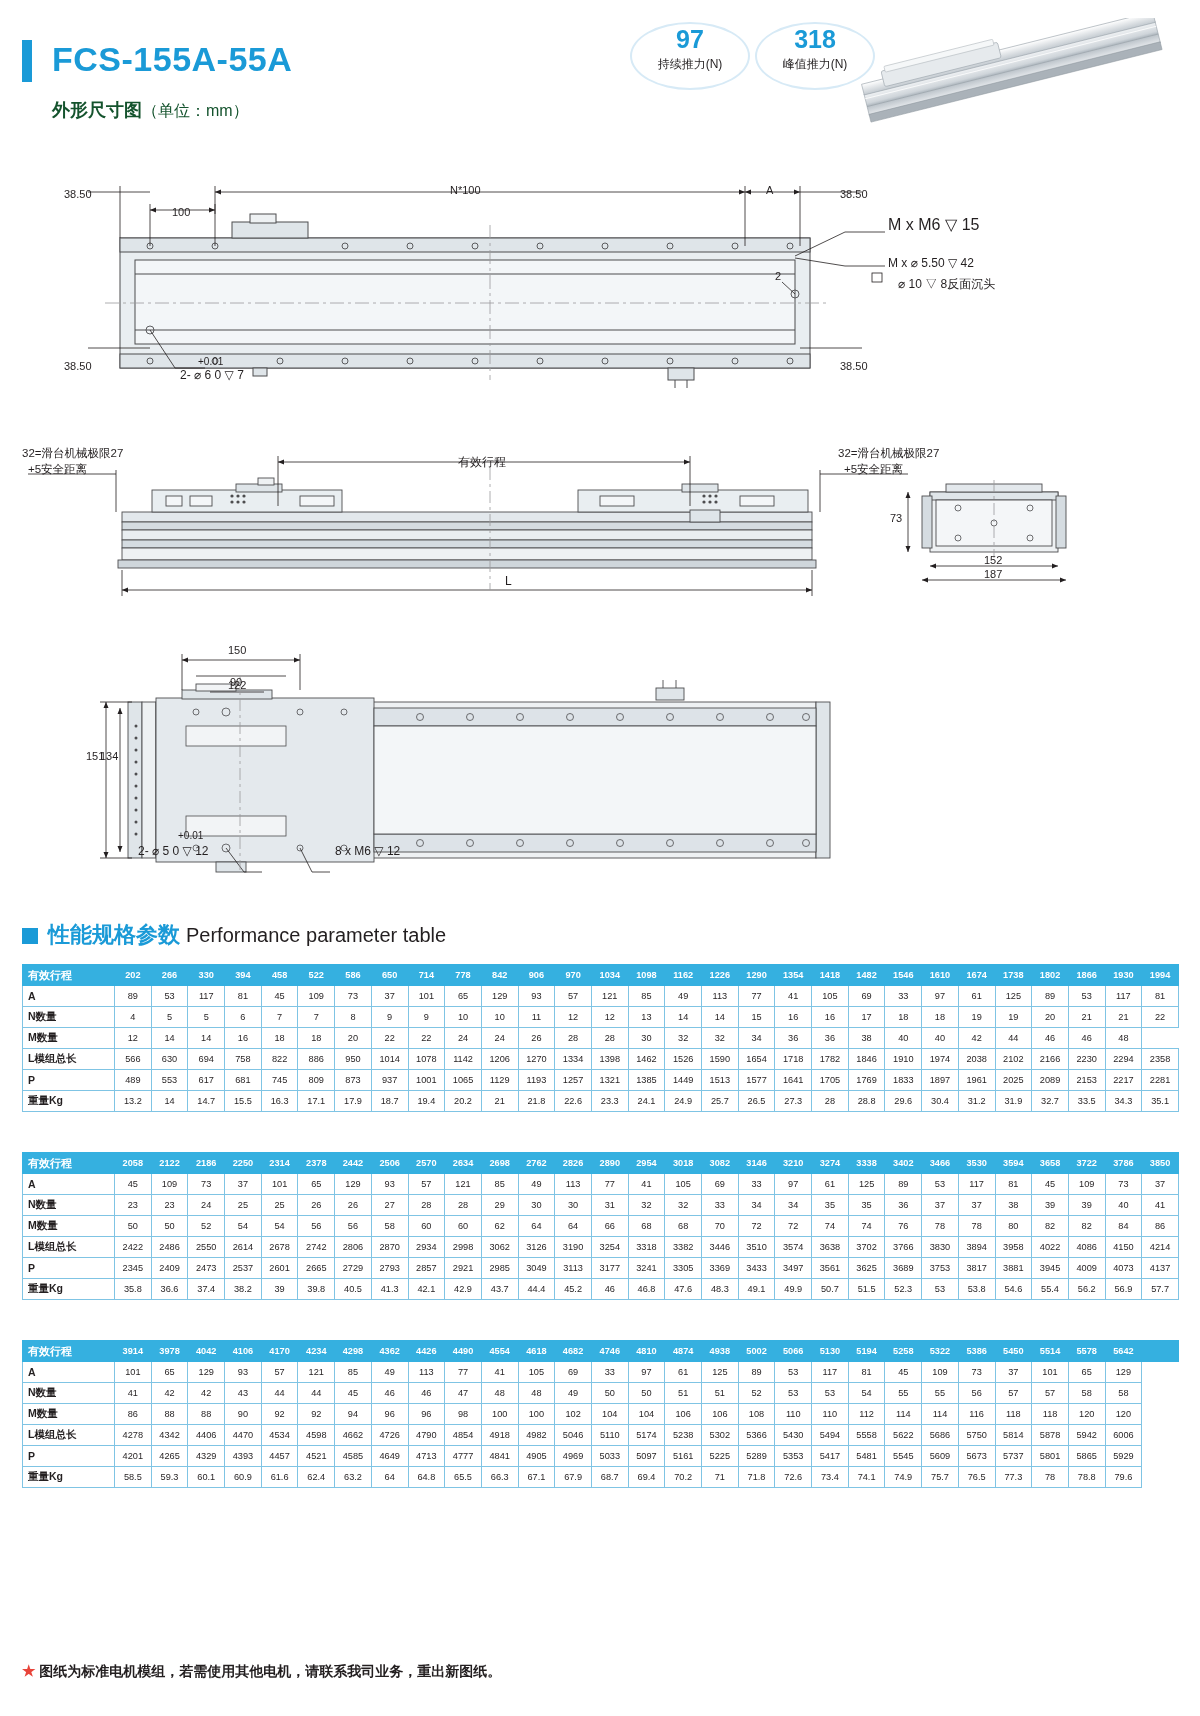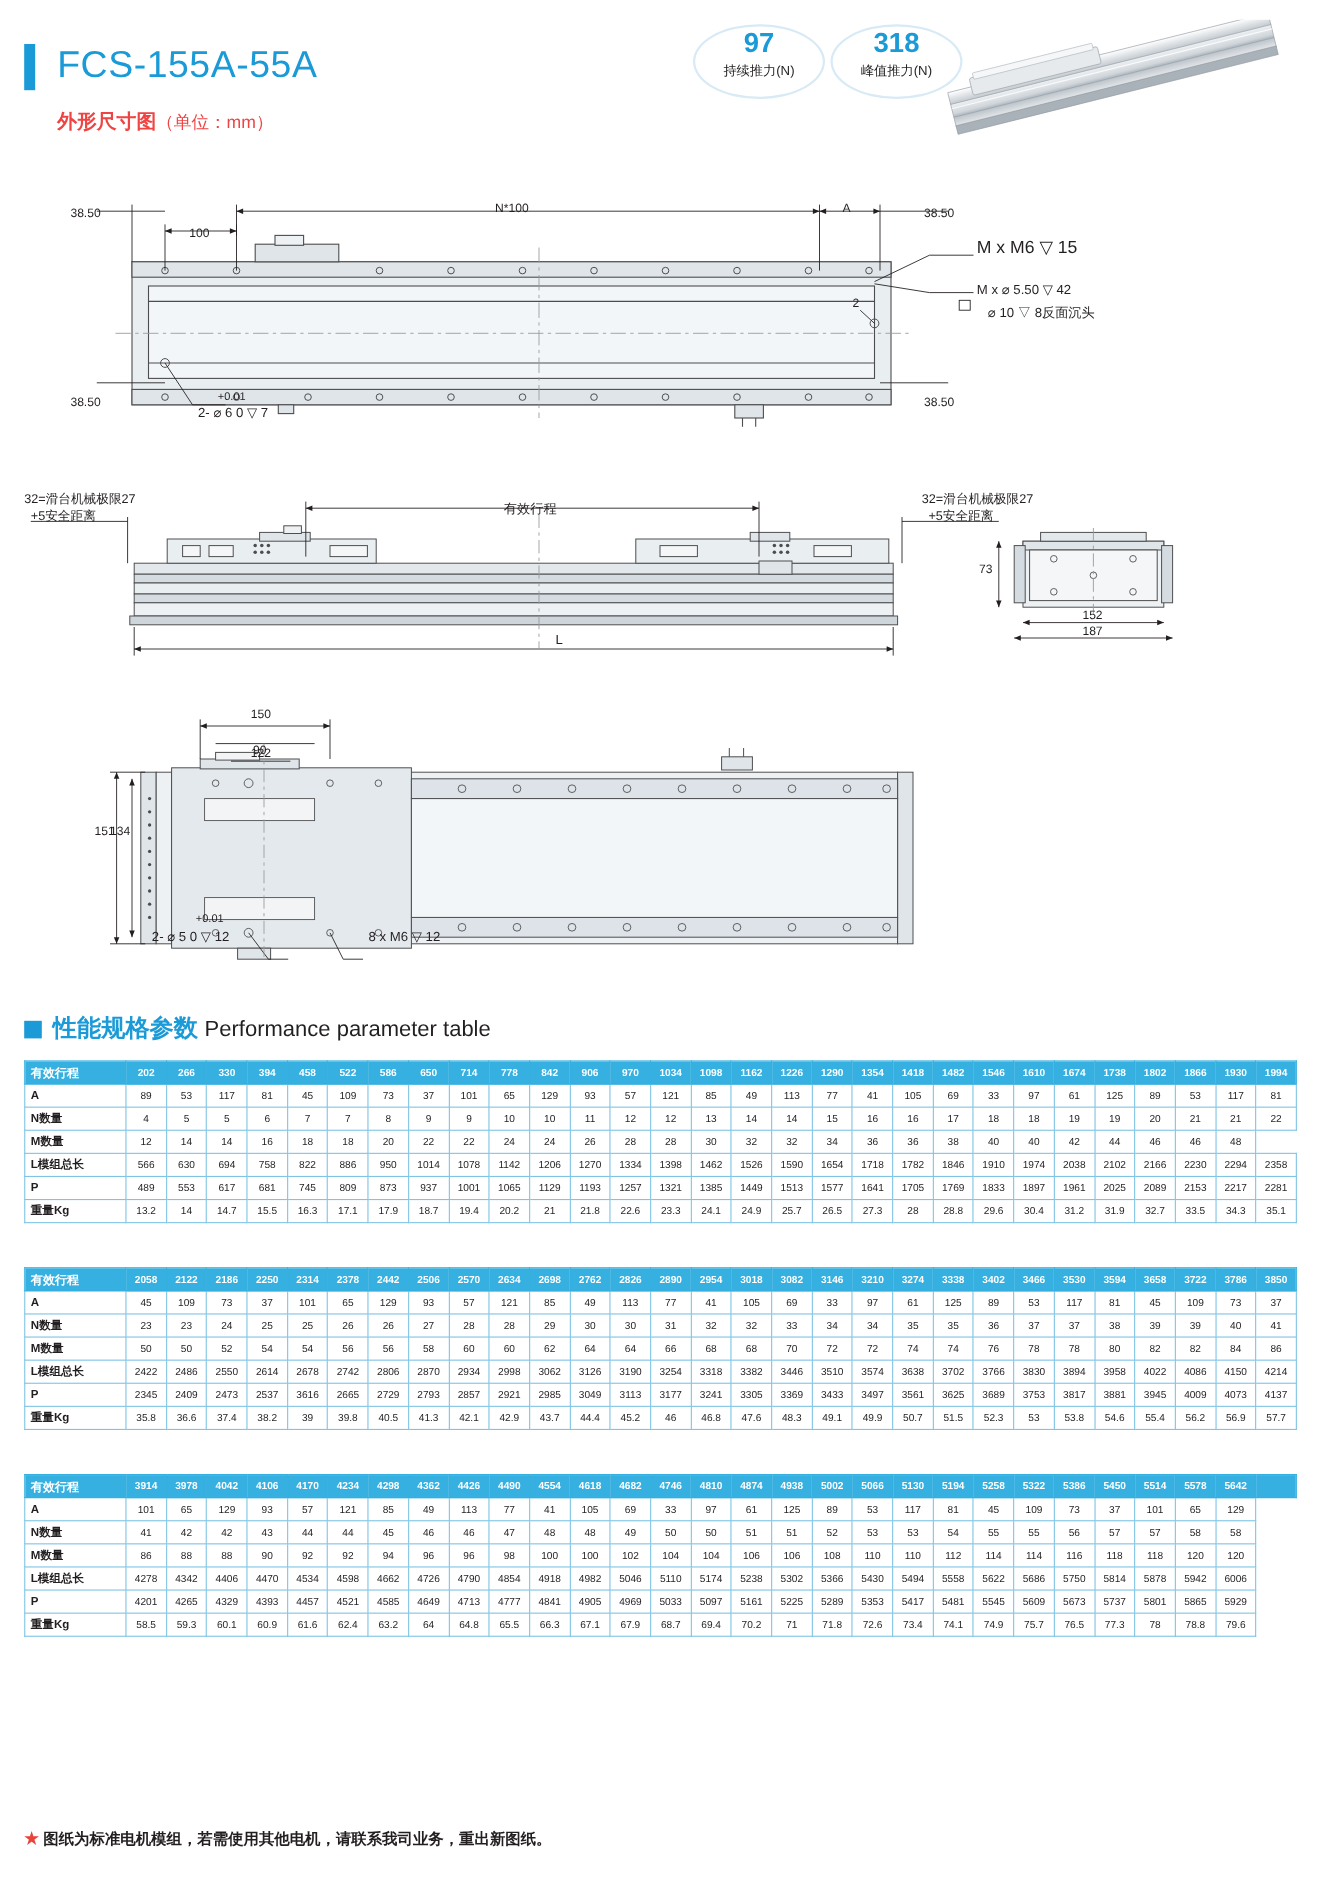--- a/index.html
+++ b/index.html
@@ -2,22 +2,22 @@
 <html><head>
 <meta charset="utf-8">
 <style>
   html,body{margin:0;padding:0;}
   body{width:1200px;height:1716px;background:#ffffff;font-family:"Liberation Sans",sans-serif;color:#231f20;position:relative;}
   .page{position:relative;width:1200px;height:1716px;overflow:hidden;}
 
   
   .header{position:absolute;left:0;top:0;width:1200px;height:150px;}
   .title-bar{position:absolute;left:22px;top:40px;width:10px;height:42px;background:#1a9ad7;}
-  .title{position:absolute;left:52px;top:40px;font-size:34px;font-weight:normal;color:#1a9ad7;letter-spacing:0.5px;font-family:"Liberation Sans",sans-serif;}
-  .subtitle{position:absolute;left:52px;top:98px;font-size:18px;color:#ef4444;font-weight:bold;}
+  .title{position:absolute;left:52px;top:40px;font-size:34px;font-weight:bold;color:#1a9ad7;letter-spacing:0.5px;font-family:"Liberation Sans",sans-serif;}
+  .subtitle{position:absolute;left:52px;top:98px;font-size:18px;color:#14532d;font-weight:bold;}
   .subtitle .unit{font-weight:normal;font-size:16px;}
 
   .badges{position:absolute;left:630px;top:22px;width:250px;height:70px;}
   .badge{position:absolute;top:0;width:120px;height:68px;text-align:center;}
   .badge.first{left:0;}
   .badge.second{left:125px;}
   .badge .val{font-size:25px;font-weight:bold;color:#1a9ad7;line-height:34px;}
   .badge .lbl{font-size:12px;font-weight:normal;color:#231f20;line-height:16px;}
   .badge-arc{position:absolute;top:0;width:120px;height:68px;border:2px solid #d7eaf6;border-radius:60px/34px;box-sizing:border-box;}
 
@@ -813,21 +813,21 @@
             <td>4086</td>
             <td>4150</td>
             <td>4214</td>
           </tr>
           <tr>
             <td class="rowlab">P</td>
             <td>2345</td>
             <td>2409</td>
             <td>2473</td>
             <td>2537</td>
-            <td>3616</td>
+            <td>2601</td>
             <td>2665</td>
             <td>2729</td>
             <td>2793</td>
             <td>2857</td>
             <td>2921</td>
             <td>2985</td>
             <td>3049</td>
             <td>3113</td>
             <td>3177</td>
             <td>3241</td>

